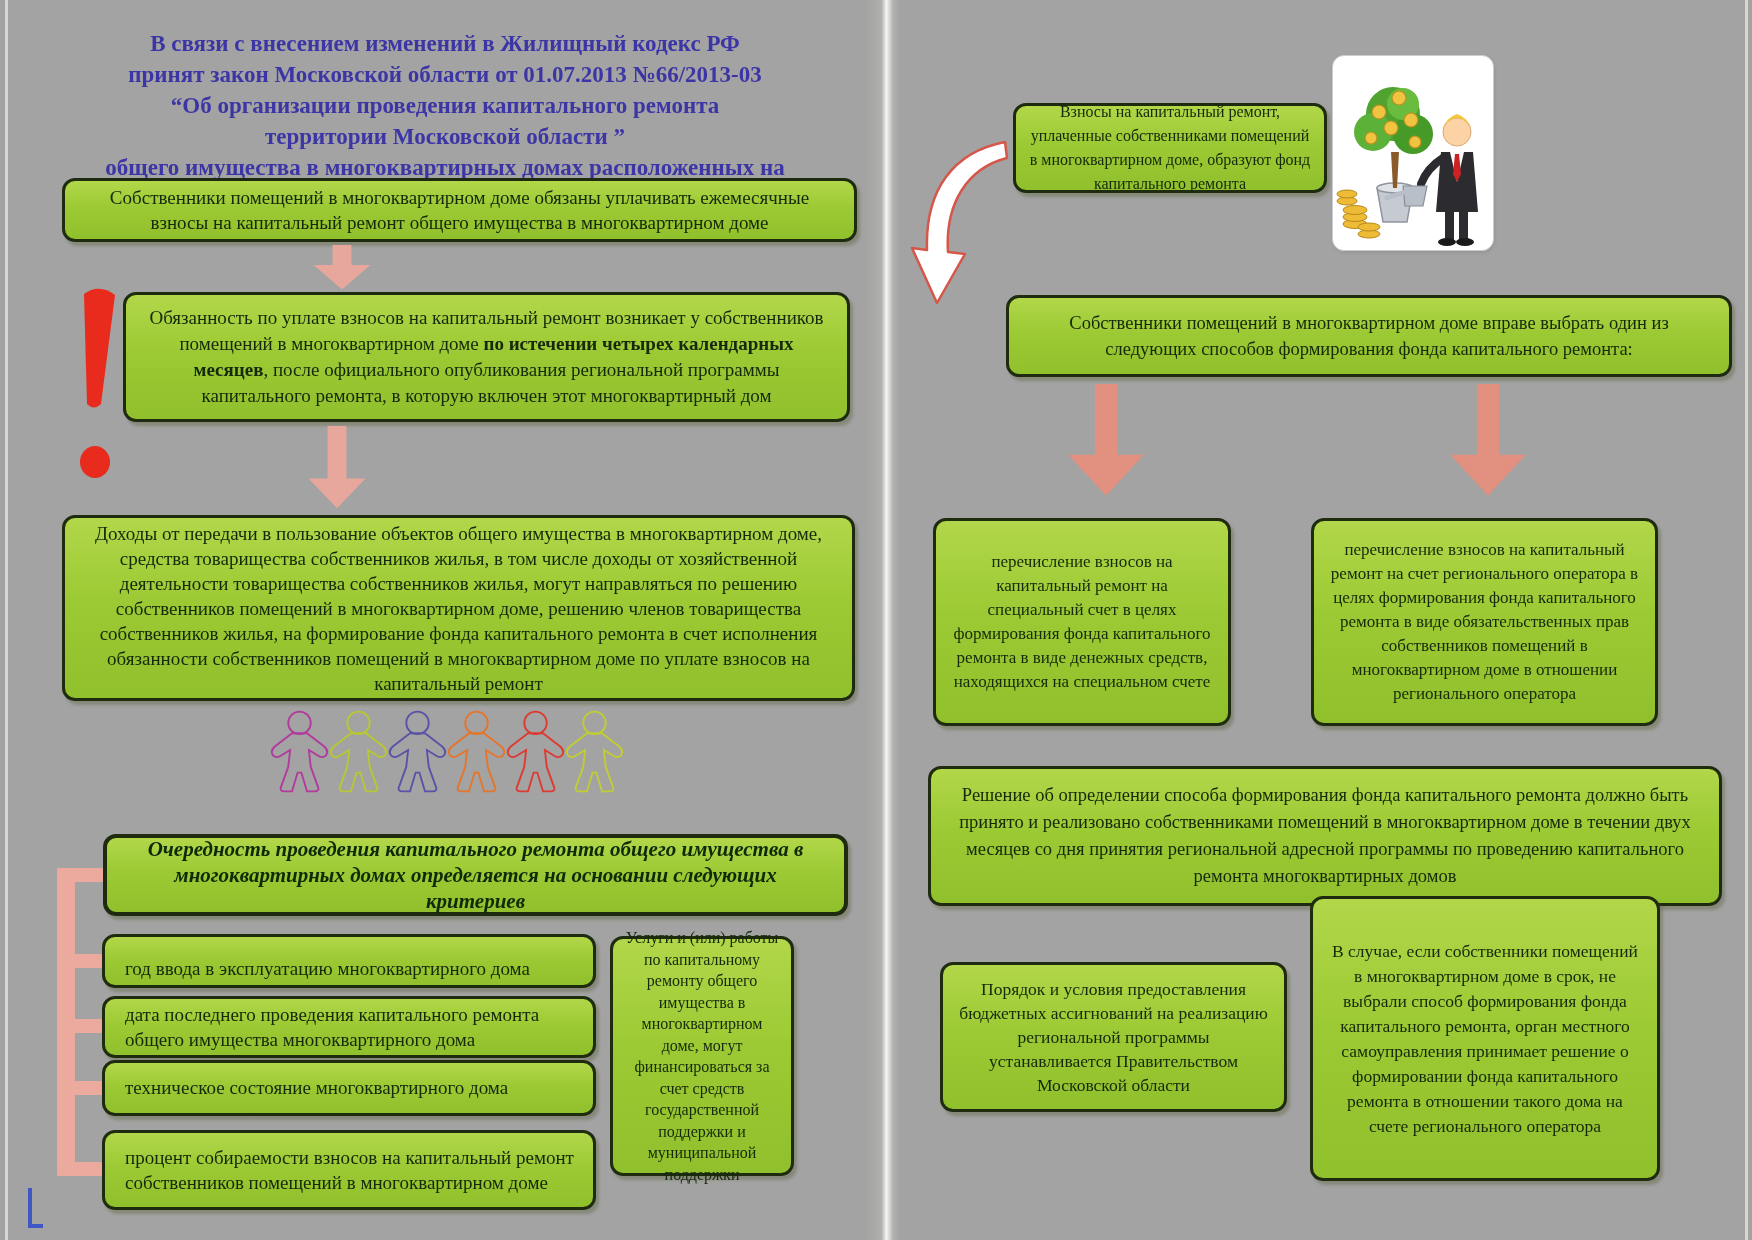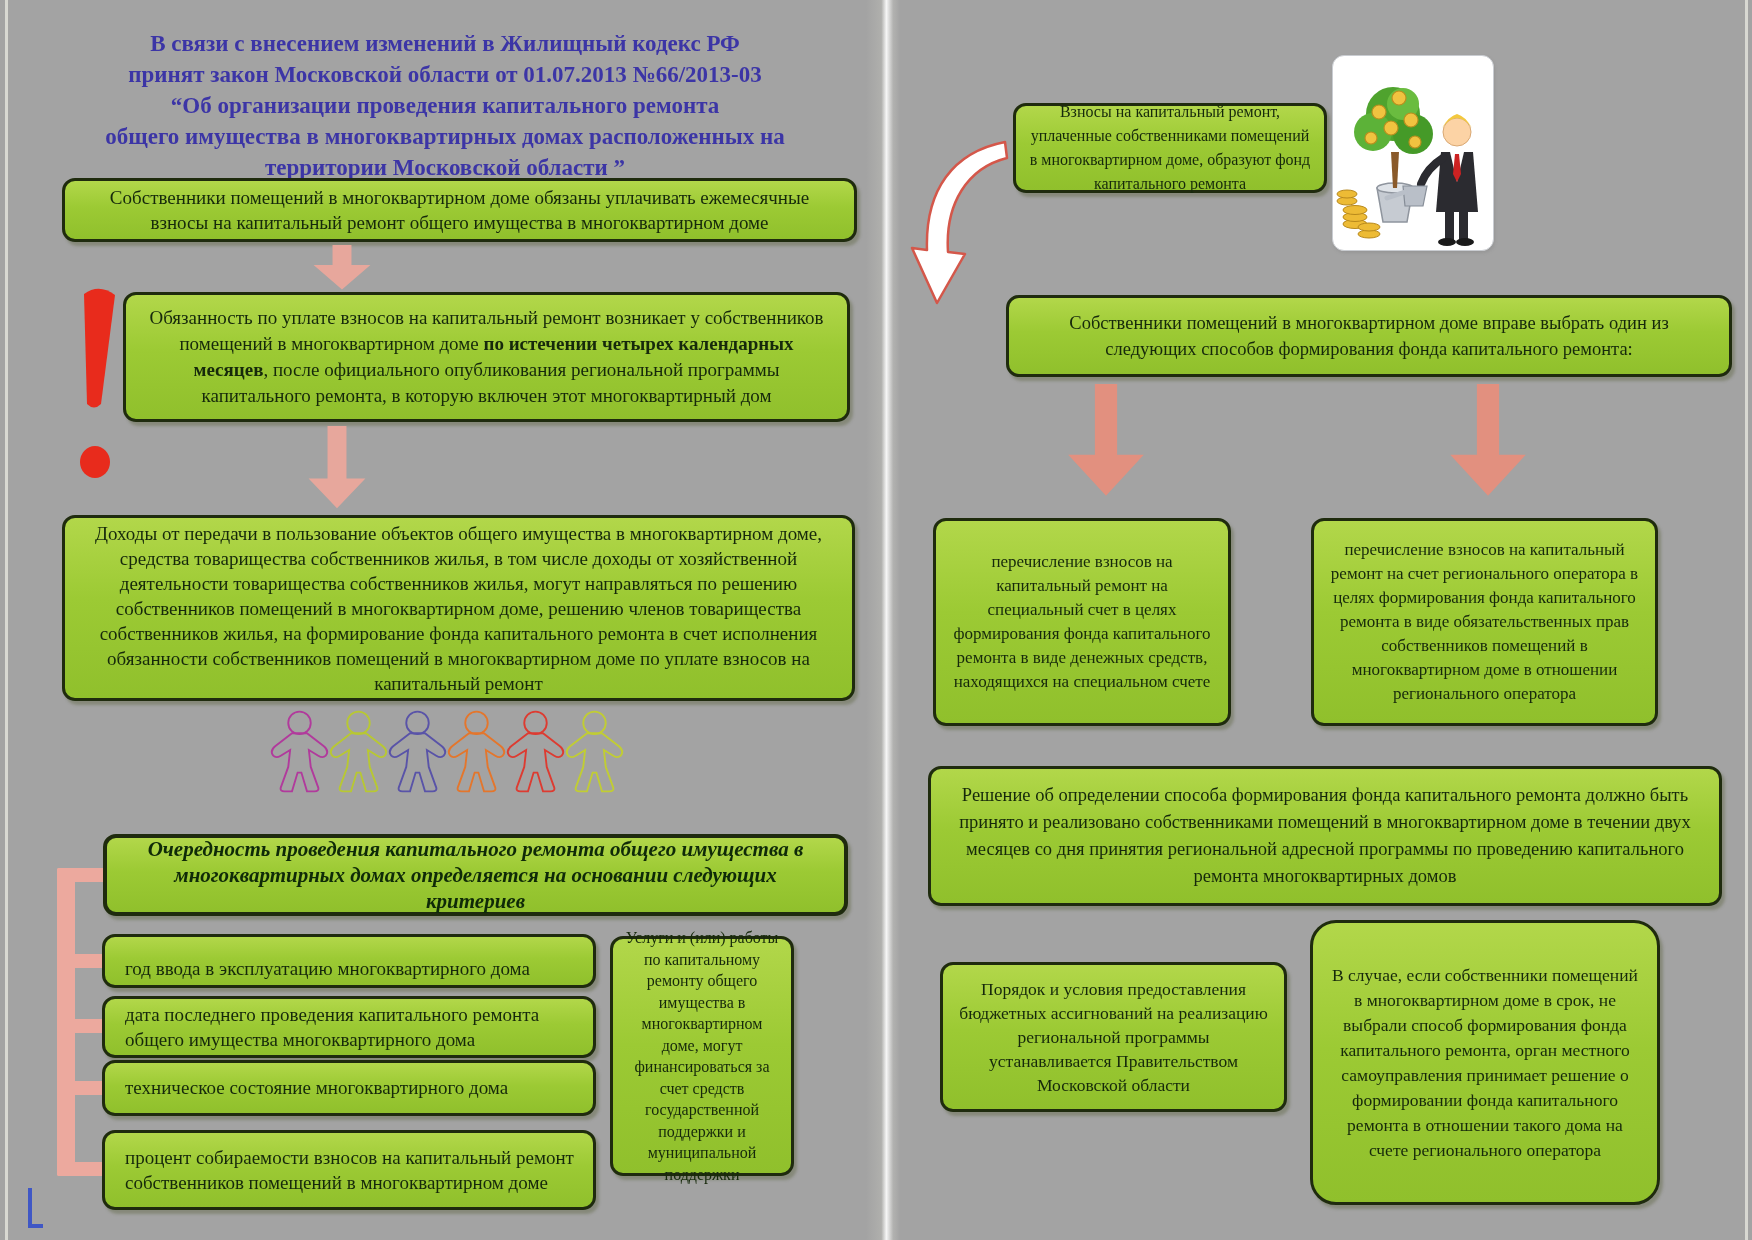--- a/index.html
+++ b/index.html
@@ -35,22 +35,22 @@
   <div class="edge" style="left:5px;top:0;width:3px;height:1240px;"></div>
   <div class="edge" style="left:1745px;top:0;width:3px;height:1240px;"></div>
   <div class="fold"></div>
 
   <div>
 
     <div class="title" style="left: 90px; top: 28px; width: 710px; color: rgb(60, 53, 166);">
       <div>В связи с внесением изменений в Жилищный кодекс РФ</div>
       <div>принят закон Московской области от 01.07.2013 №66/2013-03</div>
       <div>“Об организации проведения капитального ремонта</div>
+      <div>территории Московской области ”</div>
       <div>общего имущества  в многоквартирных домах расположенных на</div>
-      <div>территории Московской области ”</div>
     </div>
 
     <div class="gbox" style="left:62px;top:178px;width:795px;height:64px;font-size:19px;line-height:25px;padding:4px 14px;">
       <div class="inner">Собственники помещений в многоквартирном доме обязаны уплачивать ежемесячные взносы на капитальный ремонт общего имущества в многоквартирном доме</div>
     </div>
 
     <div class="arrow" style="left: 311px; top: 245px; width: 62px; height: 46px; color: rgb(231, 167, 156);">
       <svg viewBox="0 0 72 60" preserveAspectRatio="none">
           <polygon points="25,0 47,0 47,26 69,26 36,58 3,26 25,26" fill="currentColor"></polygon>
         </svg>
@@ -222,18 +222,18 @@
     </div>
 
     <div class="gbox" style="left:928px;top:766px;width:794px;height:140px;font-size:18.5px;line-height:27px;padding:6px 20px;">
       <div class="inner">Решение об определении способа формирования фонда капитального ремонта должно быть принято и реализовано собственниками помещений в многоквартирном доме в течении двух месяцев со дня принятия региональной адресной программы по проведению капитального ремонта многоквартирных домов</div>
     </div>
 
     <div class="gbox" style="left:940px;top:962px;width:347px;height:150px;font-size:17.5px;line-height:24px;padding:8px 14px;">
       <div class="inner">Порядок и условия предоставления бюджетных ассигнований на реализацию региональной программы устанавливается Правительством Московской области</div>
     </div>
 
-    <div class="gbox" style="left:1310px;top:920px;width:350px;height:285px;font-size:17.5px;line-height:25px;padding:10px 14px;border-radius:26px;">
+    <div class="gbox" style="left:1310px;top:896px;width:350px;height:285px;font-size:17.5px;line-height:25px;padding:10px 14px;">
       <div class="inner">В случае, если собственники помещений в многоквартирном доме в срок, не выбрали способ формирования фонда капитального ремонта, орган местного самоуправления принимает решение о формировании фонда капитального ремонта в отношении такого дома на счете регионального оператора</div>
     </div>
 
   </div>
 </div>
 
 </body></html>

